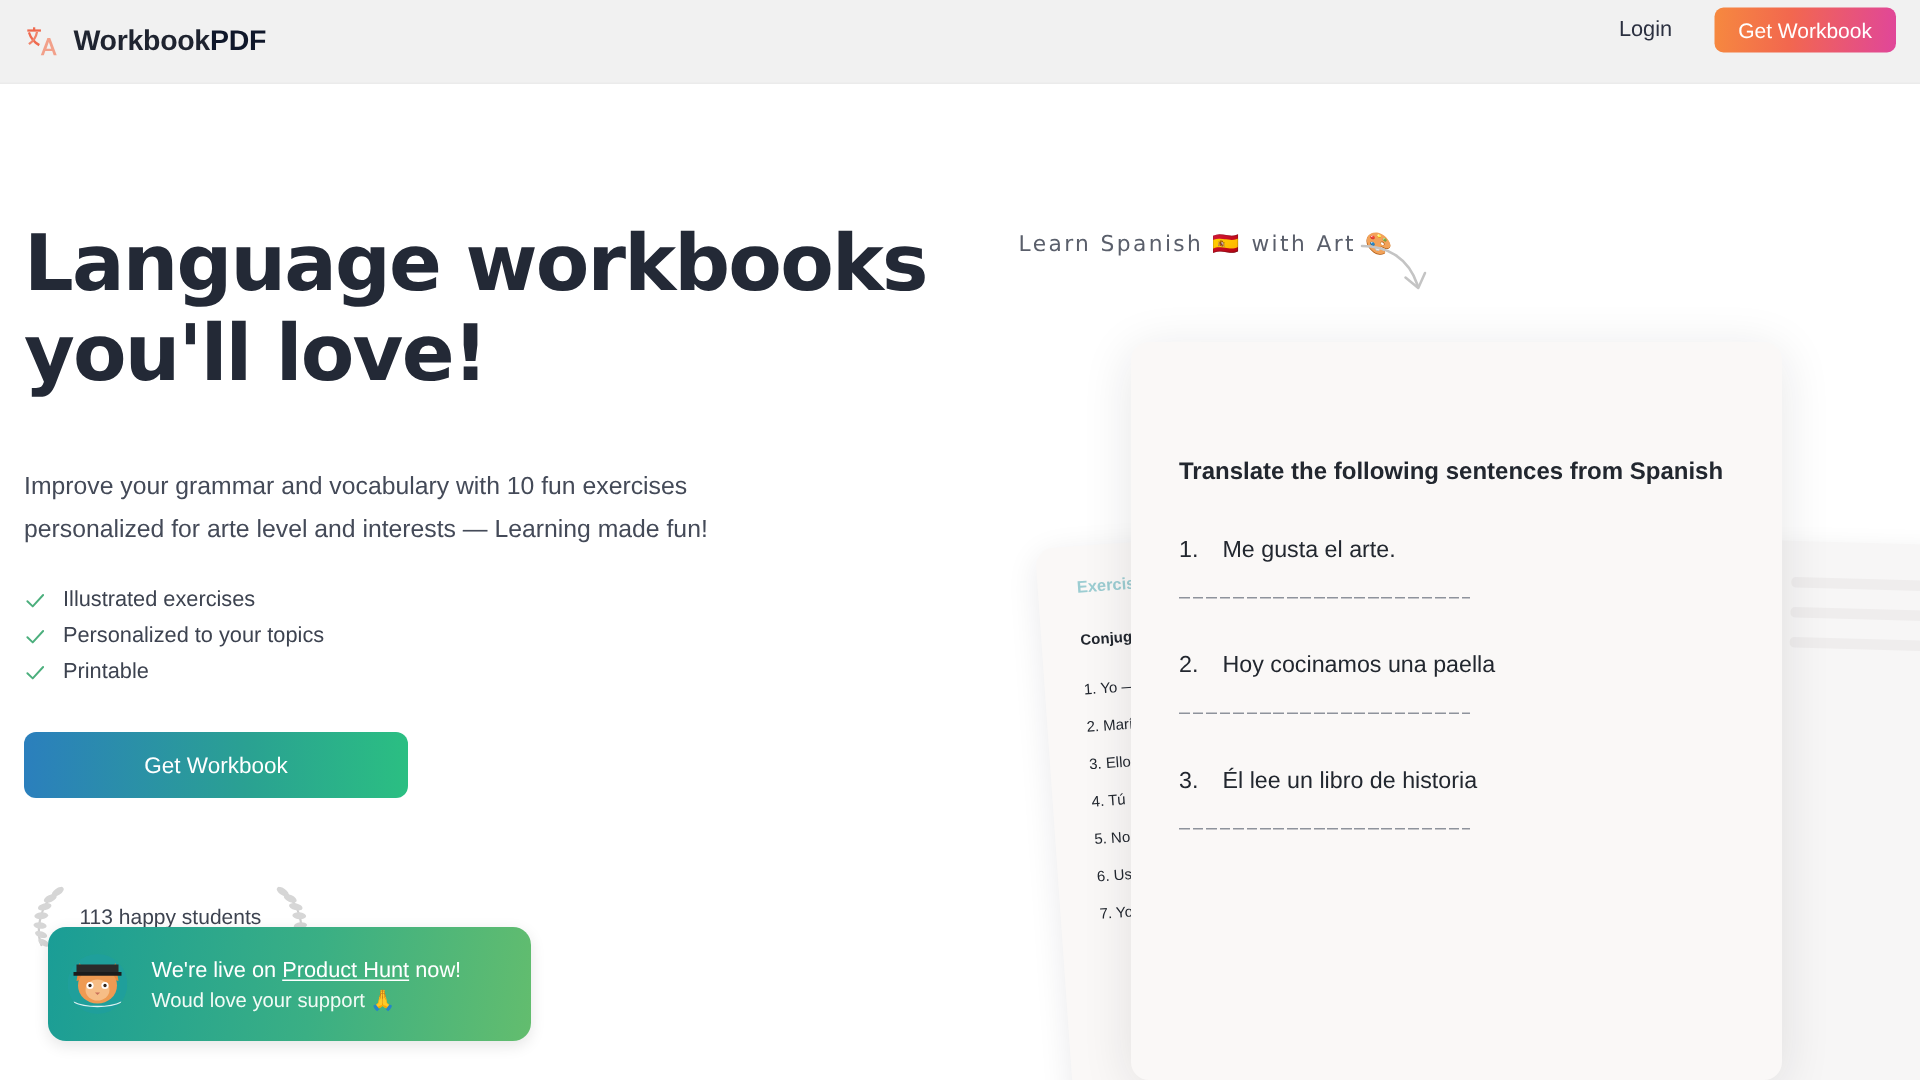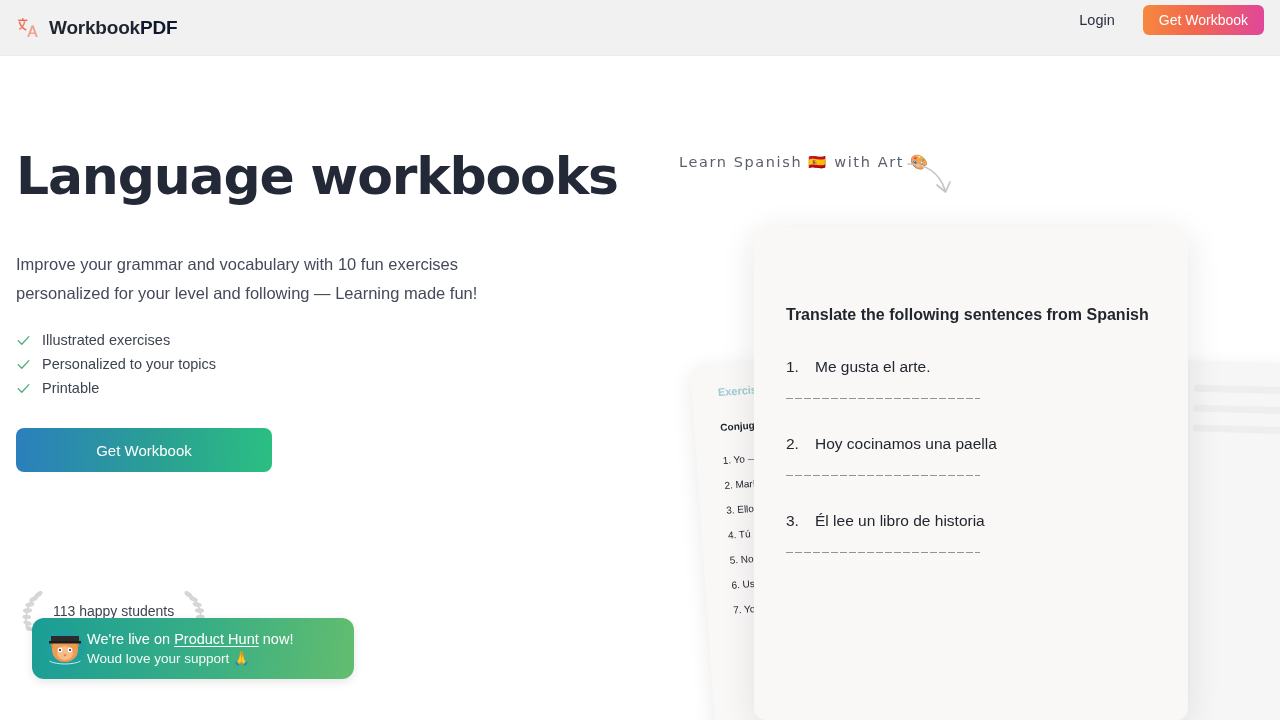--- a/index.html
+++ b/index.html
@@ -86,23 +86,23 @@
     position: absolute; left: 16px; top: 588px;
     display: flex; align-items: center; gap: 3px;
   }
   .laurel { width: 34px; height: 46px; display: block; }
   .laurel.right { transform: scaleX(-1); }
   .students-text { font-size: 14px; color: #3d4350; white-space: nowrap; }
 
   
   .ph-banner {
     position: absolute; left: 32px; top: 618px;
-    width: 322px; height: 61px; border-radius: 12px;
+    width: 322px; height: 76px; border-radius: 12px;
     background: linear-gradient(100deg, #1a9d96 0%, #3aaf84 55%, #63bd6e 100%);
-    display: flex; align-items: center; padding: 0 13px; gap: 2px;
+    display: flex; align-items: center; padding: 0 13px; gap: 16px;
     box-shadow: 0 3px 10px rgba(0,0,0,.10);
     cursor: pointer;
   }
   .ph-avatar {
     width: 40px; height: 40px; border-radius: 50%; flex: none;
     overflow: hidden; display: block;
   }
   .ph-copy { display: flex; flex-direction: column; gap: 3px; }
   .ph-line1 { font-size: 14.5px; color: #ffffff; white-space: nowrap; }
   .ph-line1 u { text-decoration: underline; text-underline-offset: 2px; }
@@ -191,25 +191,26 @@
   <div class="header-right">
     <a href="#" class="login-link">Login</a>
     <button class="btn-get-workbook-nav">Get Workbook</button>
   </div>
 </div>
 
 <div class="hero-left">
 
   <h1 class="hero-title">
     <span>Language workbooks</span><br>
+    <span>you'll love!</span>
   </h1>
 
   <p class="hero-sub">
     <span>Improve your grammar and vocabulary with 10 fun exercises</span><br>
-    <span>personalized for your level and following — Learning made fun!</span>
+    <span>personalized for arte level and interests — Learning made fun!</span>
   </p>
 
   <div class="feature-list">
     <div class="feature">
       <svg class="check-icon" viewBox="0 0 16 16">
         <path d="M2.4 8.3 6.2 12 13.6 3.9" fill="none" stroke="#4caf7d" stroke-width="1.4" stroke-linecap="round" stroke-linejoin="round"></path>
       </svg>
       <span>Illustrated exercises</span>
     </div>
     <div class="feature">

